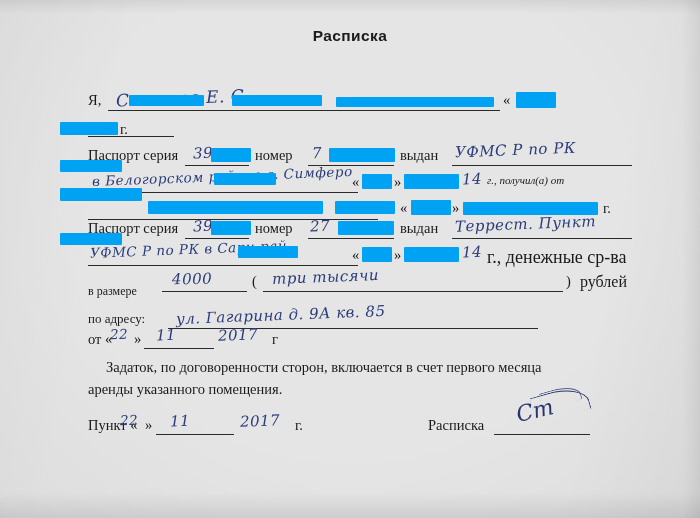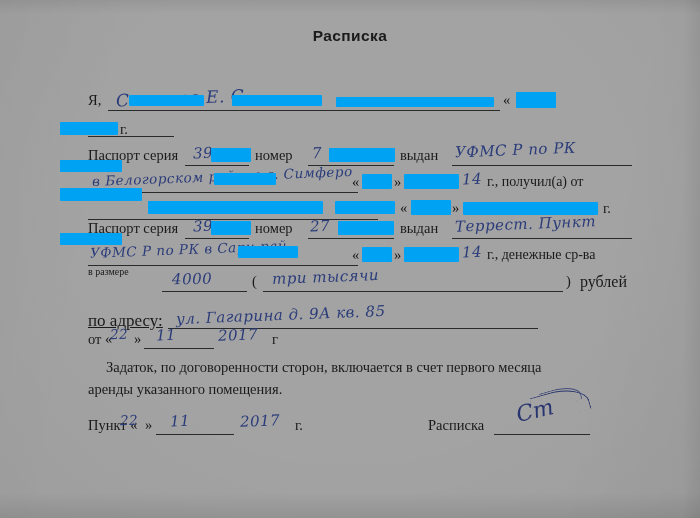--- a/index.html
+++ b/index.html
@@ -11,21 +11,21 @@
     height: 518px;
     background: #ffffff;
     font-family: "Liberation Serif", serif;
     color: #1a1a1a;
     overflow: hidden;
     position: relative;
   }
   .page {
     position: absolute;
     inset: 0;
-    background: #a3a3a3;
+    background: #e5e5e5;
   }
   
   .scan-shade {
     position: absolute;
     inset: 0;
     background:
       radial-gradient(ellipse at 50% 40%, rgba(255,255,255,0) 55%, rgba(0,0,0,0.035) 100%),
       linear-gradient(100deg, rgba(0,0,0,0.02) 0%, rgba(0,0,0,0) 18%, rgba(0,0,0,0) 82%, rgba(0,0,0,0.03) 100%);
     pointer-events: none;
   }
@@ -157,21 +157,21 @@
 
   <div class="rule" style="left:88px; top:192px; width:270px;"></div>
   <div class="hand small" style="left:92px; top:168px;">в Белогорском районе г. Симферо</div>
   <div class="redact" style="left: 60px; top: 160px; width: 62px; height: 12px; background: rgb(0, 162, 243);"></div>
   <div class="redact" style="left: 214px; top: 173px; width: 62px; height: 12px; background: rgb(0, 162, 243);"></div>
   <div style="position:absolute; left:352px; top:174px; font-size:14.5px;">«</div>
   <div class="redact" style="left: 362px; top: 174px; width: 30px; height: 15px; background: rgb(0, 162, 243);"></div>
   <div style="position:absolute; left:394px; top:174px; font-size:14.5px;">»</div>
   <div class="redact" style="left: 404px; top: 174px; width: 55px; height: 15px; background: rgb(0, 162, 243);"></div>
   <div class="hand" style="left:462px; top:170px;">14</div>
-  <div style="position:absolute; left:487px; top:174px; font-size:14px;">г., получил(а) от</div>
+  <div style="position:absolute; left:487px; top:174px; font-size:11px;font-style:italic;">г., получил(а) от</div>
 
   <div class="rule" style="left:88px; top:219px; width:290px;"></div>
   <div class="redact" style="left: 60px; top: 188px; width: 82px; height: 13px; background: rgb(0, 162, 243);"></div>
   <div class="redact" style="left: 148px; top: 201px; width: 175px; height: 13px; background: rgb(0, 162, 243);"></div>
   <div class="redact" style="left: 335px; top: 201px; width: 60px; height: 13px; background: rgb(0, 162, 243);"></div>
   <div style="position:absolute; left:400px; top:200px; font-size:14.5px;">«</div>
   <div class="redact" style="left: 411px; top: 200px; width: 40px; height: 15px; background: rgb(0, 162, 243);"></div>
   <div style="position:absolute; left:452px; top:200px; font-size:14.5px;">»</div>
   <div class="redact" style="left: 463px; top: 202px; width: 135px; height: 13px; background: rgb(0, 162, 243);"></div>
   <div style="position:absolute; left:603px; top:200px; font-size:14.5px;">г.</div>
@@ -190,33 +190,33 @@
 
   <div class="rule" style="left:88px; top:265px; width:270px;"></div>
   <div class="hand small" style="left:90px; top:241px;">УФМС Р по РК в Сари-рай</div>
   <div class="redact" style="left: 60px; top: 233px; width: 62px; height: 12px; background: rgb(0, 162, 243);"></div>
   <div class="redact" style="left: 238px; top: 246px; width: 60px; height: 12px; background: rgb(0, 162, 243);"></div>
   <div style="position:absolute; left:352px; top:247px; font-size:14.5px;">«</div>
   <div class="redact" style="left: 362px; top: 247px; width: 30px; height: 15px; background: rgb(0, 162, 243);"></div>
   <div style="position:absolute; left:394px; top:247px; font-size:14.5px;">»</div>
   <div class="redact" style="left: 404px; top: 247px; width: 55px; height: 15px; background: rgb(0, 162, 243);"></div>
   <div class="hand" style="left:462px; top:243px;">14</div>
-  <div style="position:absolute; left:487px; top:247px; font-size:14px;">г., денежные ср-ва</div>
-
-  <div style="position:absolute; left:88px; top:266px; font-size:10px;">в размере</div>
+  <div style="position:absolute; left:487px; top:247px; font-size:18px;">г., денежные ср-ва</div>
+
+  <div style="position:absolute; left:88px; top:284px; font-size:12px;">в размере</div>
   <div class="rule" style="left:162px; top:291px; width:85px;"></div>
   <div class="hand" style="left:172px; top:270px; transform:rotate(-1deg);">4000</div>
   <div style="position:absolute; left:252px; top:273px; font-size:14.5px;">(</div>
   <div class="rule" style="left:263px; top:291px; width:300px;"></div>
   <div class="hand" style="left:272px; top:268px;">три тысячи</div>
   <div style="position:absolute; left:566px; top:273px; font-size:14.5px;">)</div>
   <div style="position:absolute; left:580px; top:273px; font-size:16px;">рублей</div>
 
 
-  <div style="position:absolute; left:88px; top:311px; font-size:17px;text-decoration:underline;">по адресу:</div>
+  <div style="position:absolute; left:88px; top:311px; font-size:13px;">по адресу:</div>
   <div class="rule" style="left:168px; top:328px; width:370px;"></div>
   <div class="hand" style="left:176px; top:306px;">ул. Гагарина  д. 9А   кв. 85</div>
 
   <div style="position:absolute; left:88px; top:331px; font-size:14.5px;">от «</div>
   <div class="hand small" style="left:110px; top:326px;">22</div>
   <div style="position:absolute; left:134px; top:331px; font-size:14.5px;">»</div>
   <div class="rule" style="left:144px; top:348px; width:70px;"></div>
   <div class="hand" style="left:156px; top:326px;">11</div>
   <div class="hand" style="left:218px; top:326px;">2017</div>
   <div style="position:absolute; left:272px; top:331px; font-size:14.5px;">г</div>

